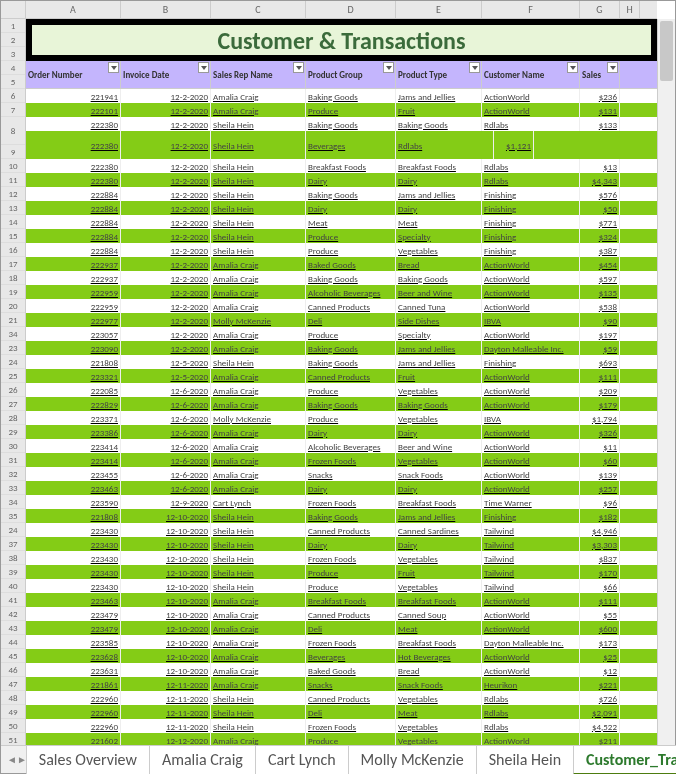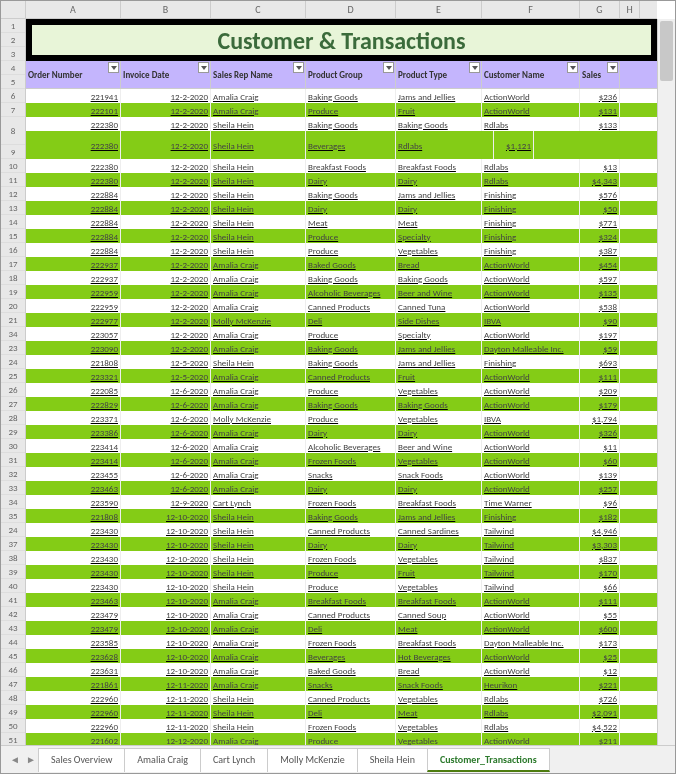--- a/index.html
+++ b/index.html
@@ -17,21 +17,21 @@
 .filter-btn{position:absolute;right:1px;top:1px;width:11px;height:11px;background:#fff;border:1px solid #999;display:flex;align-items:center;justify-content:center;}
 .filter-btn::after{content:"";border-left:3px solid transparent;border-right:3px solid transparent;border-top:4px solid #555;}
 .data-row{display:flex;height:14px;text-decoration:underline;}
 .data-row.alt{background:#84cc16;}
 .data-row div{border-right:1px solid #eee;font-size:9px;color:#444;display:flex;align-items:center;padding:0 2px;overflow:hidden;white-space:nowrap;}
 .r{justify-content:flex-end;}
 .scroll-v{position:absolute;right:0;top:18px;width:18px;bottom:28px;background:#f0f0f0;border-left:1px solid #ccc;}
 .scroll-thumb{position:absolute;left:2px;right:2px;top:2px;height:60px;background:#c8c8c8;border-radius:2px;}
 .tabs{position:absolute;left:0;right:0;bottom:0;height:28px;background:#f0f0f0;border-top:1px solid #ccc;display:flex;align-items:center;padding-left:6px;}
 .tab-nav{width:16px;height:16px;display:flex;align-items:center;justify-content:center;color:#888;font-size:10px;}
-.tab{padding:4px 12px;border:1px solid #ccc;border-bottom:none;background:#fff;font-size:10px;color:#555;margin-left:-1px;white-space:nowrap;}
+.tab{padding:4px 12px;border:1px solid #ccc;border-bottom:none;background:#fff;font-size:16px;color:#555;margin-left:-1px;white-space:nowrap;}
 .tab.active{color:#2d7a2d;font-weight:700;border-bottom:2px solid #4d7c0f;}
 .cA{width:25px;} .cB{width:95px;} .cC{width:90px;} .cD{width:95px;} .cE{width:90px;} .cF{width:86px;} .cG{width:98px;} .cH{width:40px;} .cI{width:20px;}
 .wA{width:95px;} .wB{width:90px;} .wC{width:95px;} .wD{width:90px;} .wE{width:86px;} .wF{width:98px;} .wG{width:40px;}
 </style>
 </head>
 <body>
 
 <div class="shell">
   <div class="grid">
     <div class="col-hdr">

